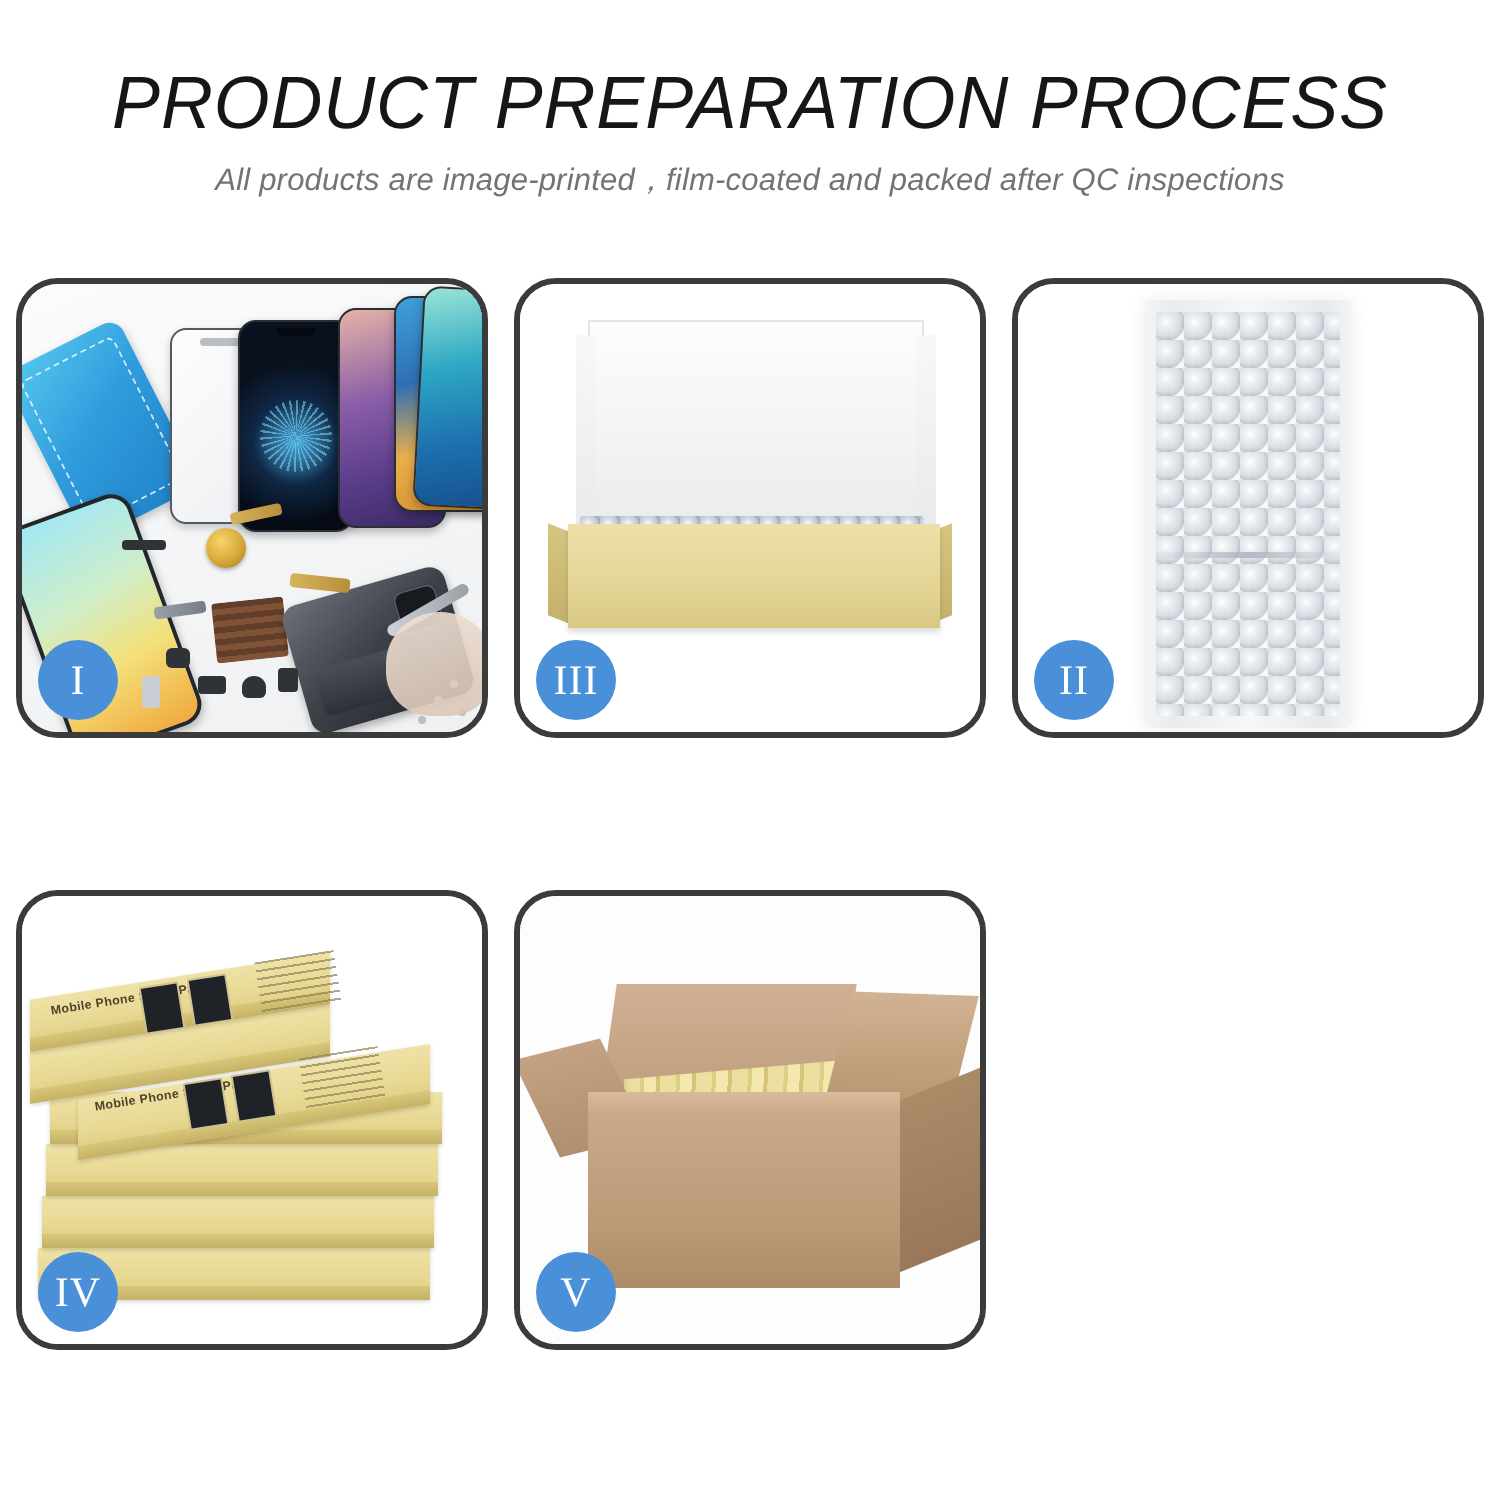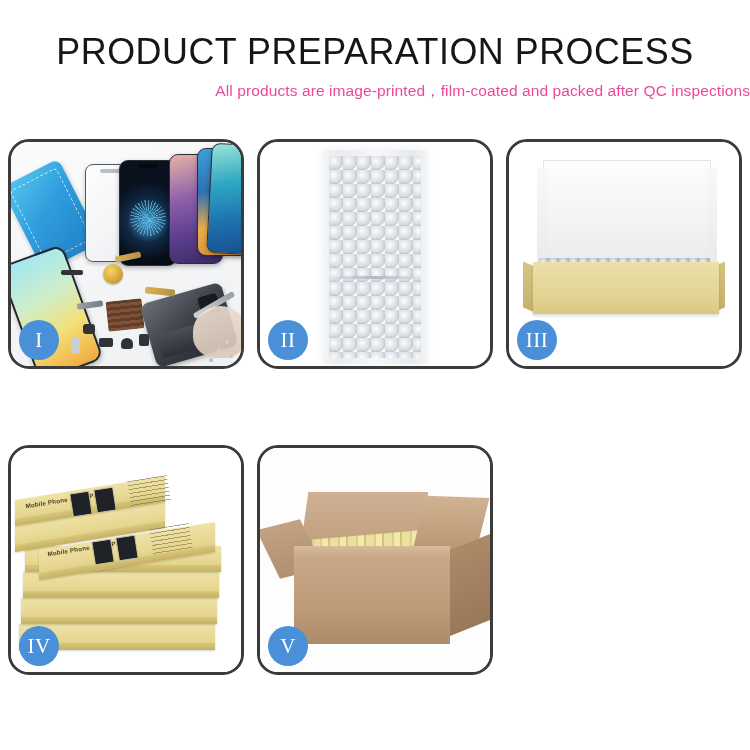--- a/index.html
+++ b/index.html
@@ -22,41 +22,41 @@
     background: #ffffff;
   }
 
   
   .header {
     position: absolute;
     left: 0;
     top: 30px;
     width: 750px;
     text-align: center;
+    font-style: italic;
   }
   .title {
     font-family: "Liberation Sans", sans-serif;
     font-size: 37px;
     font-weight: 400;
     letter-spacing: 0.5px;
     color: #161616;
     line-height: 44px;
     white-space: nowrap;
     transform: scaleX(0.97);
   }
   .subtitle {
     margin-top: 7px;
     font-family: "Liberation Sans", sans-serif;
     font-size: 15.5px;
     font-weight: 400;
     letter-spacing: 0.1px;
-    color: #ec4899;
+    color: #737373;
     line-height: 20px;
     white-space: nowrap;
-    text-align: right;
   }
 
   
   .grid {
     position: absolute;
     left: 8px;
     top: 139px;
     width: 734px;
     display: grid;
     grid-template-columns: repeat(3, 236px);
@@ -548,41 +548,41 @@
         <div class="screw" style="left:214px;top:198px;"></div>
         <div class="screw" style="left:218px;top:212px;"></div>
         <div class="screw" style="left:198px;top:216px;"></div>
 
         <div class="tool"></div>
         <div class="hand"></div>
       </div>
       <div class="badge">I</div>
     </div>
 
-    <div class="panel p2">
-      <div class="stage">
-        <div class="bg"></div>
-        <div class="pouch">
-          <div class="bubbles"></div>
-          <div class="pouch-seam"></div>
-        </div>
-      </div>
-      <div class="badge">II</div>
-    </div>
-
     <div class="panel p3">
       <div class="stage">
         <div class="bg"></div>
         <div class="lid"></div>
         <div class="tray-left"></div>
         <div class="tray-right"></div>
         <div class="tray-inner"></div>
         <div class="tray"></div>
       </div>
       <div class="badge">III</div>
+    </div>
+
+    <div class="panel p2">
+      <div class="stage">
+        <div class="bg"></div>
+        <div class="pouch">
+          <div class="bubbles"></div>
+          <div class="pouch-seam"></div>
+        </div>
+      </div>
+      <div class="badge">II</div>
     </div>
 
     <div class="panel p4">
       <div class="stage">
         <div class="bg"></div>
         <div class="stack">
 
           <div class="sbox" style="left:8px;top:176px;width:196px;height:26px;">
               <div class="edge"></div>
             </div>

